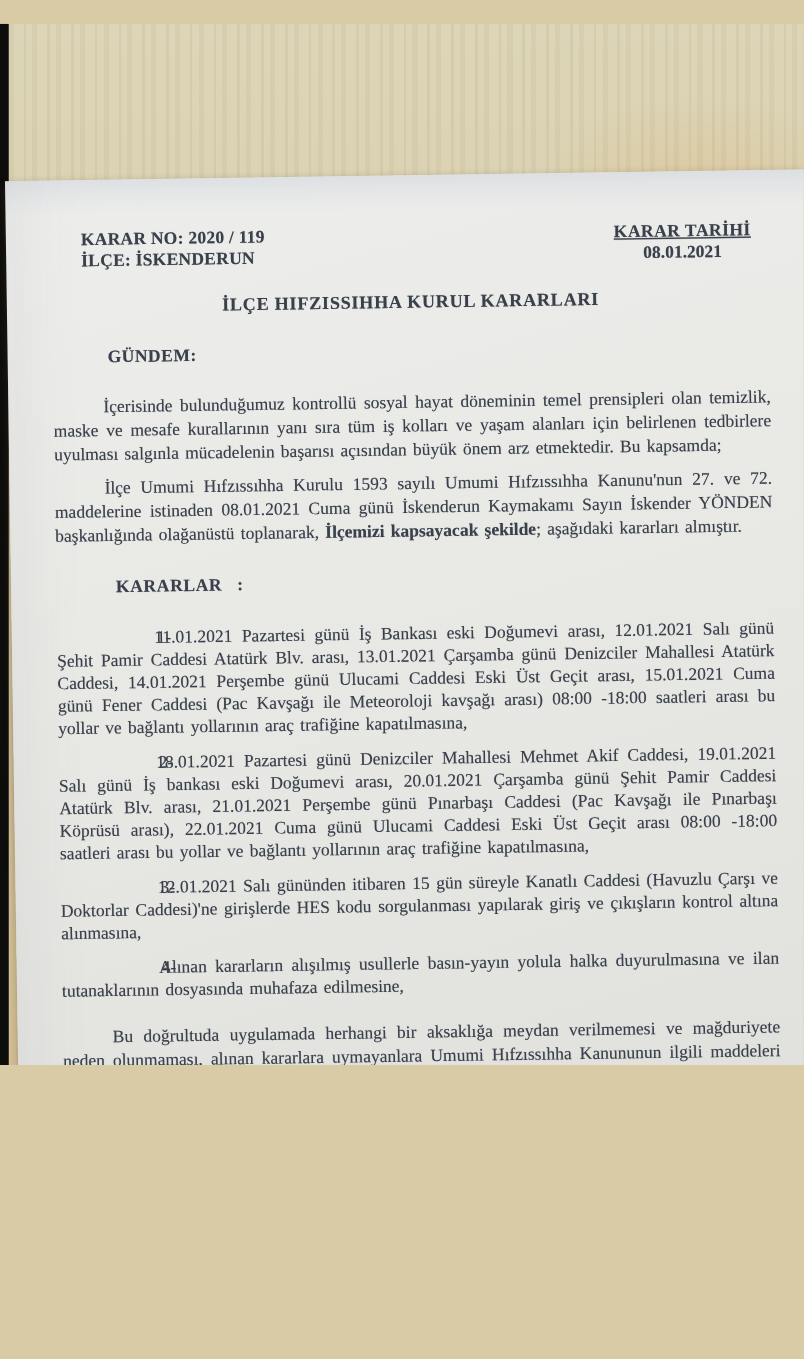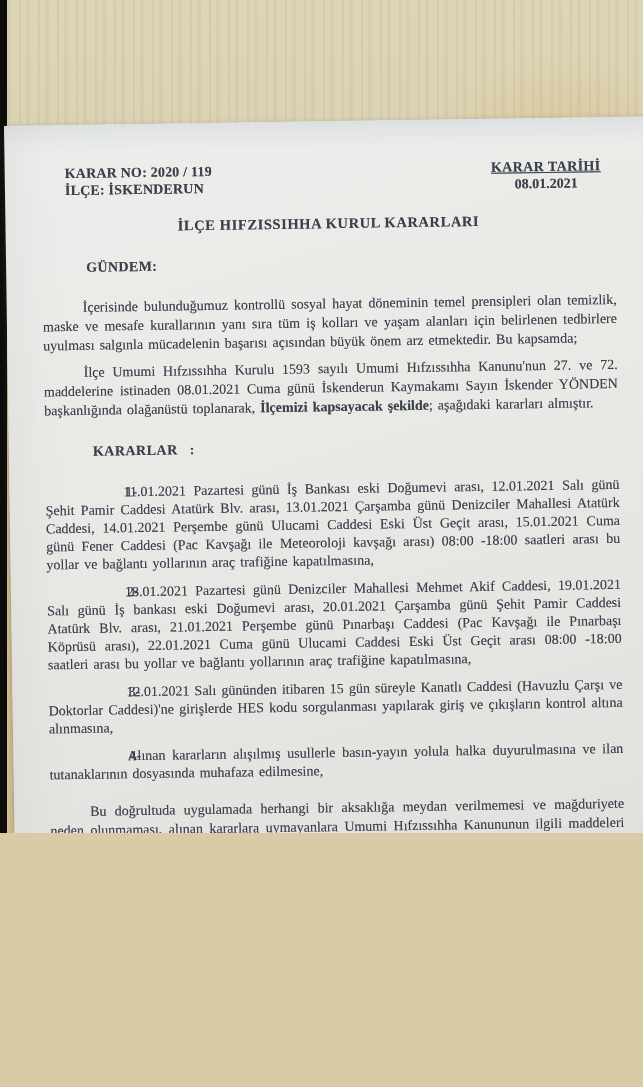--- a/index.html
+++ b/index.html
@@ -2,21 +2,21 @@
 <html><head>
 <meta charset="utf-8">
 <style>
   html, body {
     margin: 0; padding: 0;
     width: 643px; height: 1087px;
     overflow: hidden;
     background: #d8cba6;
     font-family: "Liberation Serif", "DejaVu Serif", serif;
   }
-  .scene { position: relative; width: 643px; height: 833px; overflow: hidden; }
+  .scene { position: relative; width: 643px; height: 833px; overflow: hidden; margin-top: 19px; }
 
   
   .wood {
     position: absolute; inset: 0;
     background:
       repeating-linear-gradient(90deg,
         rgba(150,125,85,0.10) 0 2px, rgba(255,255,255,0) 2px 7px,
         rgba(140,115,80,0.07) 7px 11px, rgba(255,255,255,0) 11px 19px),
       radial-gradient(ellipse 190px 130px at 560px 150px, rgba(222,190,138,0.55), rgba(222,190,138,0) 70%),
       linear-gradient(180deg, #dcd5b7 0%, #d9d0ae 35%, #d8c9a3 70%, #dac79d 100%);

